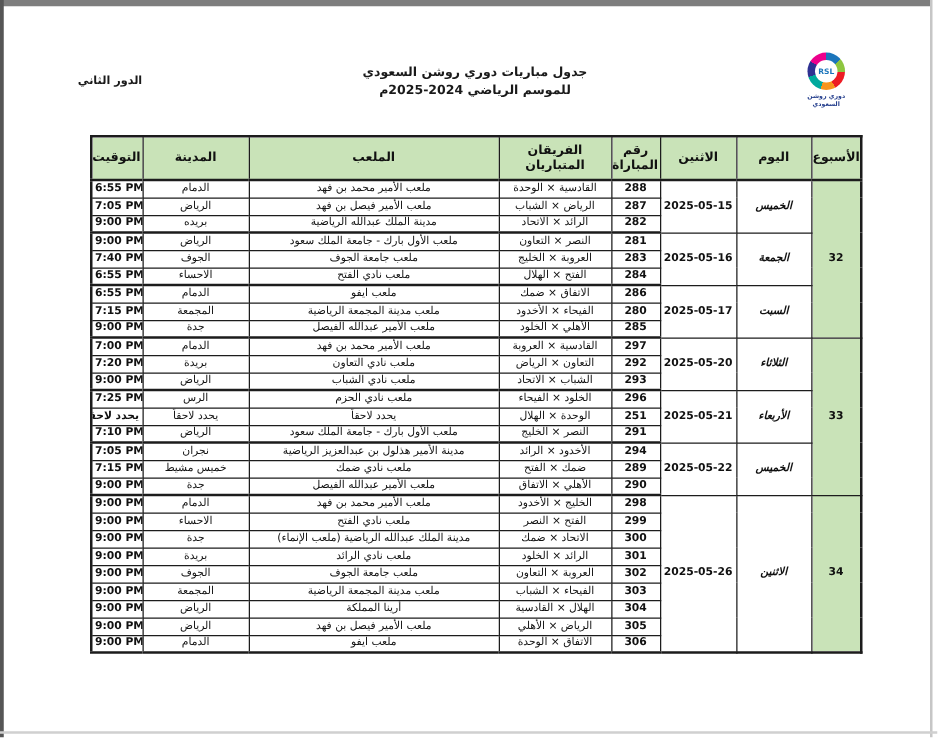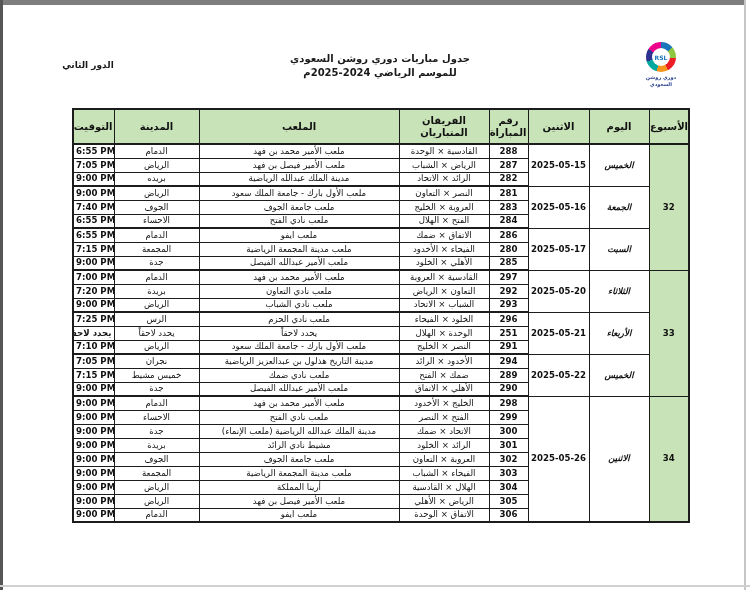--- a/index.html
+++ b/index.html
@@ -215,21 +215,21 @@
           <td class="teams-cell">النصر × الخليج</td>
           <td class="stadium-cell">ملعب الأول بارك - جامعة الملك سعود</td>
           <td class="city-cell">الرياض</td>
           <td class="time-cell ltr">7:10 PM</td>
         </tr>
         <tr>
           <td class="day-cell" rowspan="3">الخميس</td>
           <td class="date-cell" rowspan="3">2025-05-22</td>
           <td class="num-cell">294</td>
           <td class="teams-cell">الأخدود × الرائد</td>
-          <td class="stadium-cell">مدينة التاريخ هذلول بن عبدالعزيز الرياضية</td>
+          <td class="stadium-cell">مدينة الأمير هذلول بن عبدالعزيز الرياضية</td>
           <td class="city-cell">نجران</td>
           <td class="time-cell ltr">7:05 PM</td>
         </tr>
         <tr>
           <td class="num-cell">289</td>
           <td class="teams-cell">ضمك × الفتح</td>
           <td class="stadium-cell">ملعب نادي ضمك</td>
           <td class="city-cell">خميس مشيط</td>
           <td class="time-cell ltr">7:15 PM</td>
         </tr>
@@ -260,21 +260,21 @@
         <tr>
           <td class="num-cell">300</td>
           <td class="teams-cell">الاتحاد × ضمك</td>
           <td class="stadium-cell">مدينة الملك عبدالله الرياضية (ملعب الإنماء)</td>
           <td class="city-cell">جدة</td>
           <td class="time-cell ltr">9:00 PM</td>
         </tr>
         <tr>
           <td class="num-cell">301</td>
           <td class="teams-cell">الرائد × الخلود</td>
-          <td class="stadium-cell">مشيط نادي الرائد</td>
+          <td class="stadium-cell">ملعب نادي الرائد</td>
           <td class="city-cell">بريدة</td>
           <td class="time-cell ltr">9:00 PM</td>
         </tr>
         <tr>
           <td class="num-cell">302</td>
           <td class="teams-cell">العروبة × التعاون</td>
           <td class="stadium-cell">ملعب جامعة الجوف</td>
           <td class="city-cell">الجوف</td>
           <td class="time-cell ltr">9:00 PM</td>
         </tr>

